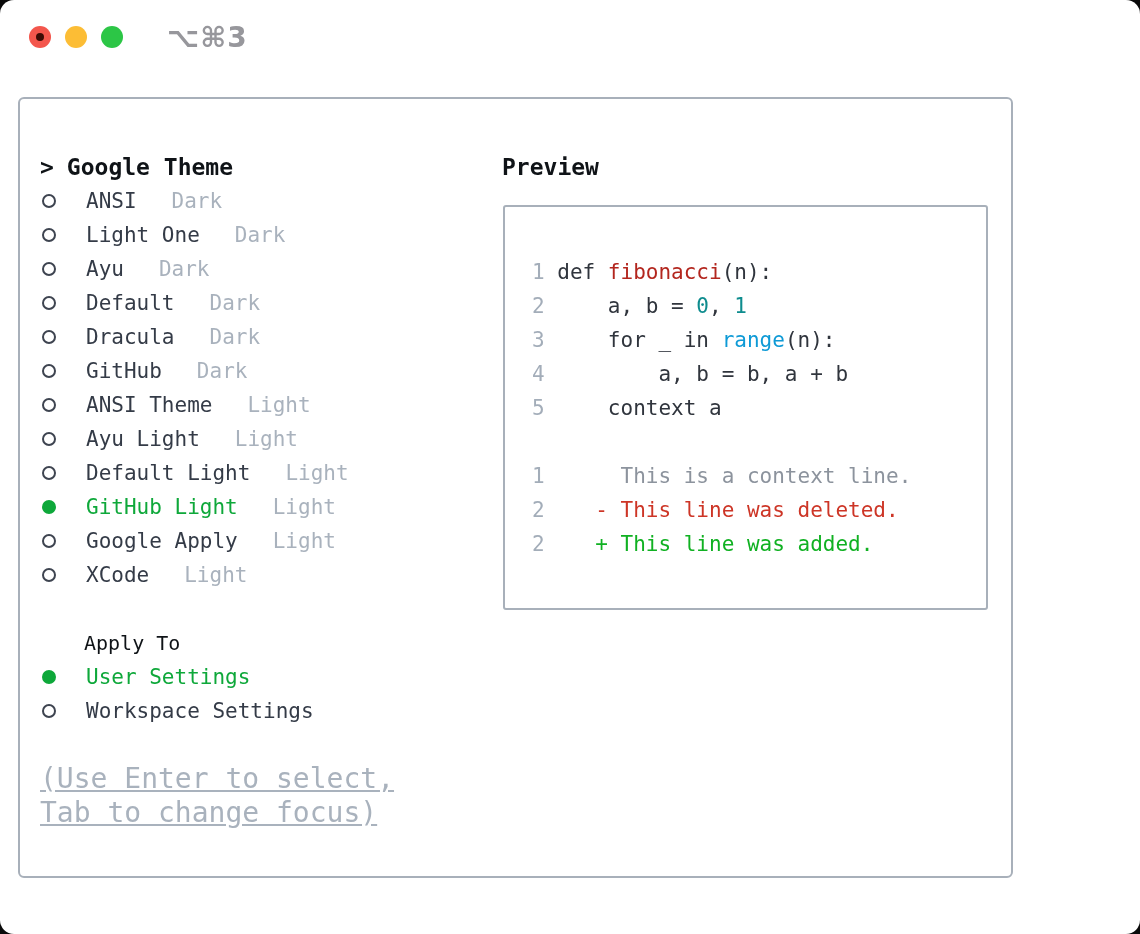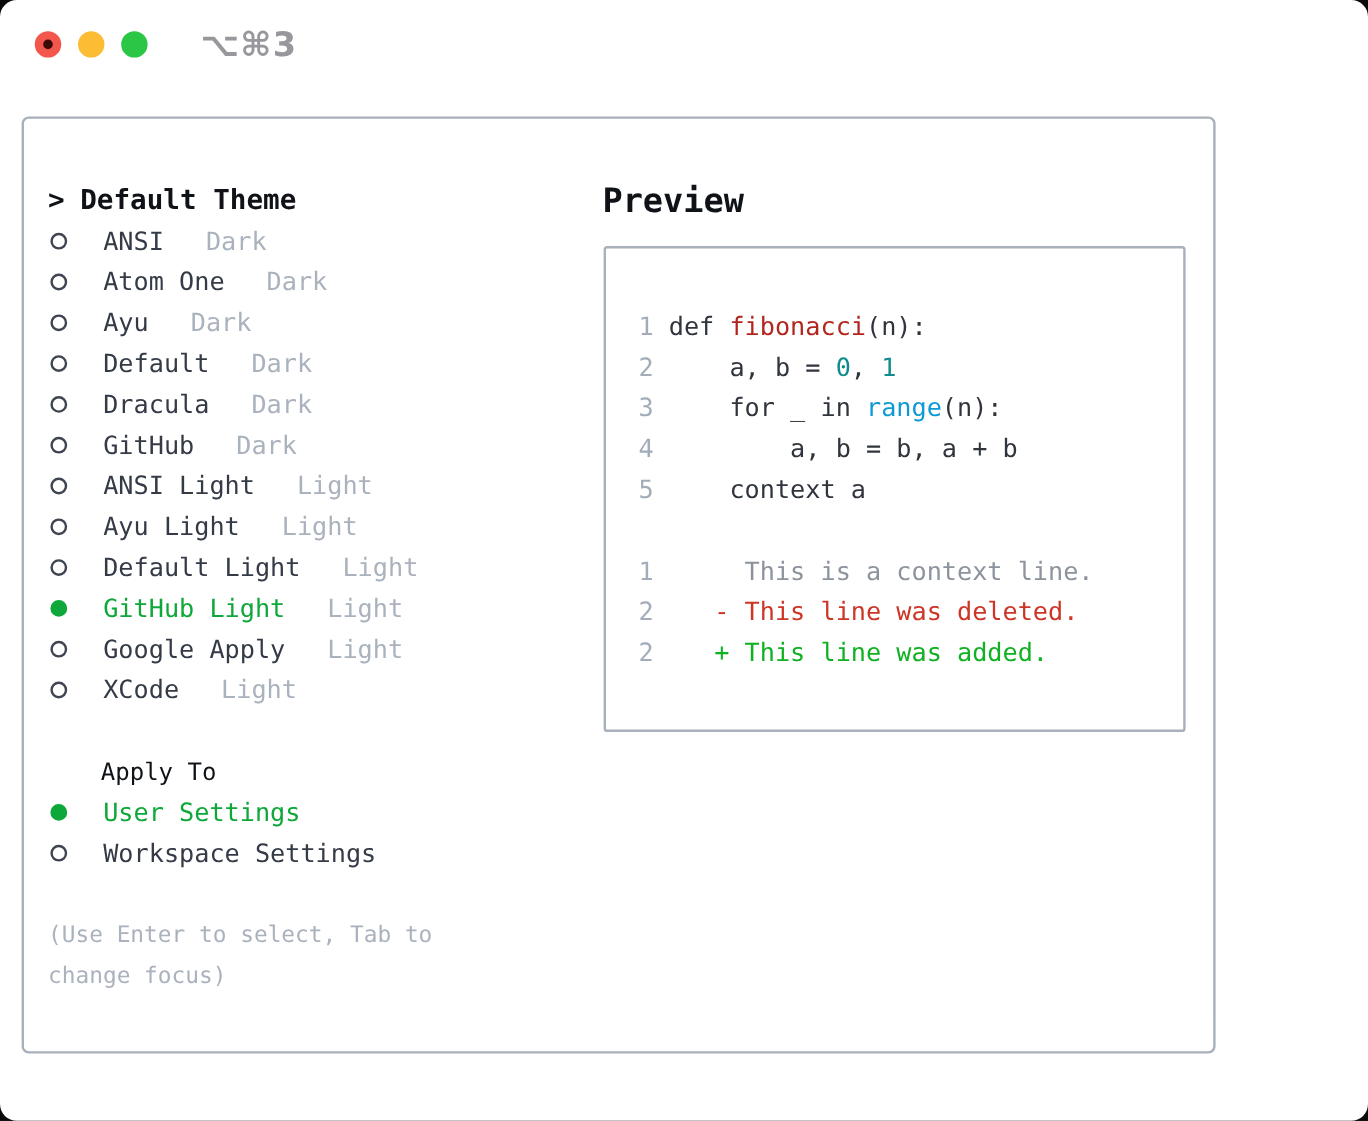--- a/index.html
+++ b/index.html
@@ -46,29 +46,29 @@
   }
   .row.selected .radio { background:var(--selected-green); border-color:var(--selected-green); }
   .row.selected .row-name { color:var(--selected-green); }
   .row-variant { color:var(--muted-text); margin-left:13px; }
   .spacer { height:34px; }
   .apply-heading {
     height:34px; display:flex; align-items:center;
     font-size:20px; color:var(--heading-text); padding-left:44px;
   }
   .hint {
-    width:395px; font-size:19px; line-height:34px;
-    color:var(--hint-text); white-space:normal;
+    width:395px; font-size:28px; line-height:34px;
+    color:var(--hint-text); white-space:normal;text-decoration:underline;
   }
 
   
   .preview-label {
     position:absolute; left:482px; top:51px; height:34px;
     display:flex; align-items:center;
-    font-size:28px; font-weight:bold; color:var(--heading-text);
+    font-size:23px; font-weight:bold; color:var(--heading-text);
   }
   .preview-box {
     position:absolute; left:483px; top:106px; width:485px; height:405px;
     border:2px solid var(--border-gray); border-radius:3px;
     padding:48px 0 0 27px; background:#fff; overflow:hidden;
   }
   .pline { height:34px; font-size:21px; white-space:pre; display:flex; align-items:center; }
   .gut { display:inline-block; width:2ch; color:var(--line-number); }
   .t-code     { color:var(--code-text); }
   .t-function { color:var(--function-red); }
@@ -88,31 +88,31 @@
         <span class="dot"></span>
       </span>
     <span class="tl yellow"></span>
     <span class="tl green"></span>
   </div>
   <div class="win-title">⌥⌘3</div>
 
   <div class="panel">
 
     <div class="left">
-      <div class="line heading"><span>&gt;</span><span class="hlabel">Default Theme</span></div>
+      <div class="line heading"><span>&gt;</span><span class="hlabel">Google Theme</span></div>
 
       <div id="themeRows">
           <div class="row">
     <span class="radio"></span>
             <span class="row-name">ANSI</span>
             <span class="row-variant">Dark</span>
   </div>
           <div class="row">
     <span class="radio"></span>
-            <span class="row-name">Atom One</span>
+            <span class="row-name">Light One</span>
             <span class="row-variant">Dark</span>
   </div>
           <div class="row">
     <span class="radio"></span>
             <span class="row-name">Ayu</span>
             <span class="row-variant">Dark</span>
   </div>
           <div class="row">
     <span class="radio"></span>
             <span class="row-name">Default</span>
@@ -123,21 +123,21 @@
             <span class="row-name">Dracula</span>
             <span class="row-variant">Dark</span>
   </div>
           <div class="row">
     <span class="radio"></span>
             <span class="row-name">GitHub</span>
             <span class="row-variant">Dark</span>
   </div>
           <div class="row">
     <span class="radio"></span>
-            <span class="row-name">ANSI Light</span>
+            <span class="row-name">ANSI Theme</span>
             <span class="row-variant">Light</span>
   </div>
           <div class="row">
     <span class="radio"></span>
             <span class="row-name">Ayu Light</span>
             <span class="row-variant">Light</span>
   </div>
           <div class="row">
     <span class="radio"></span>
             <span class="row-name">Default Light</span>

